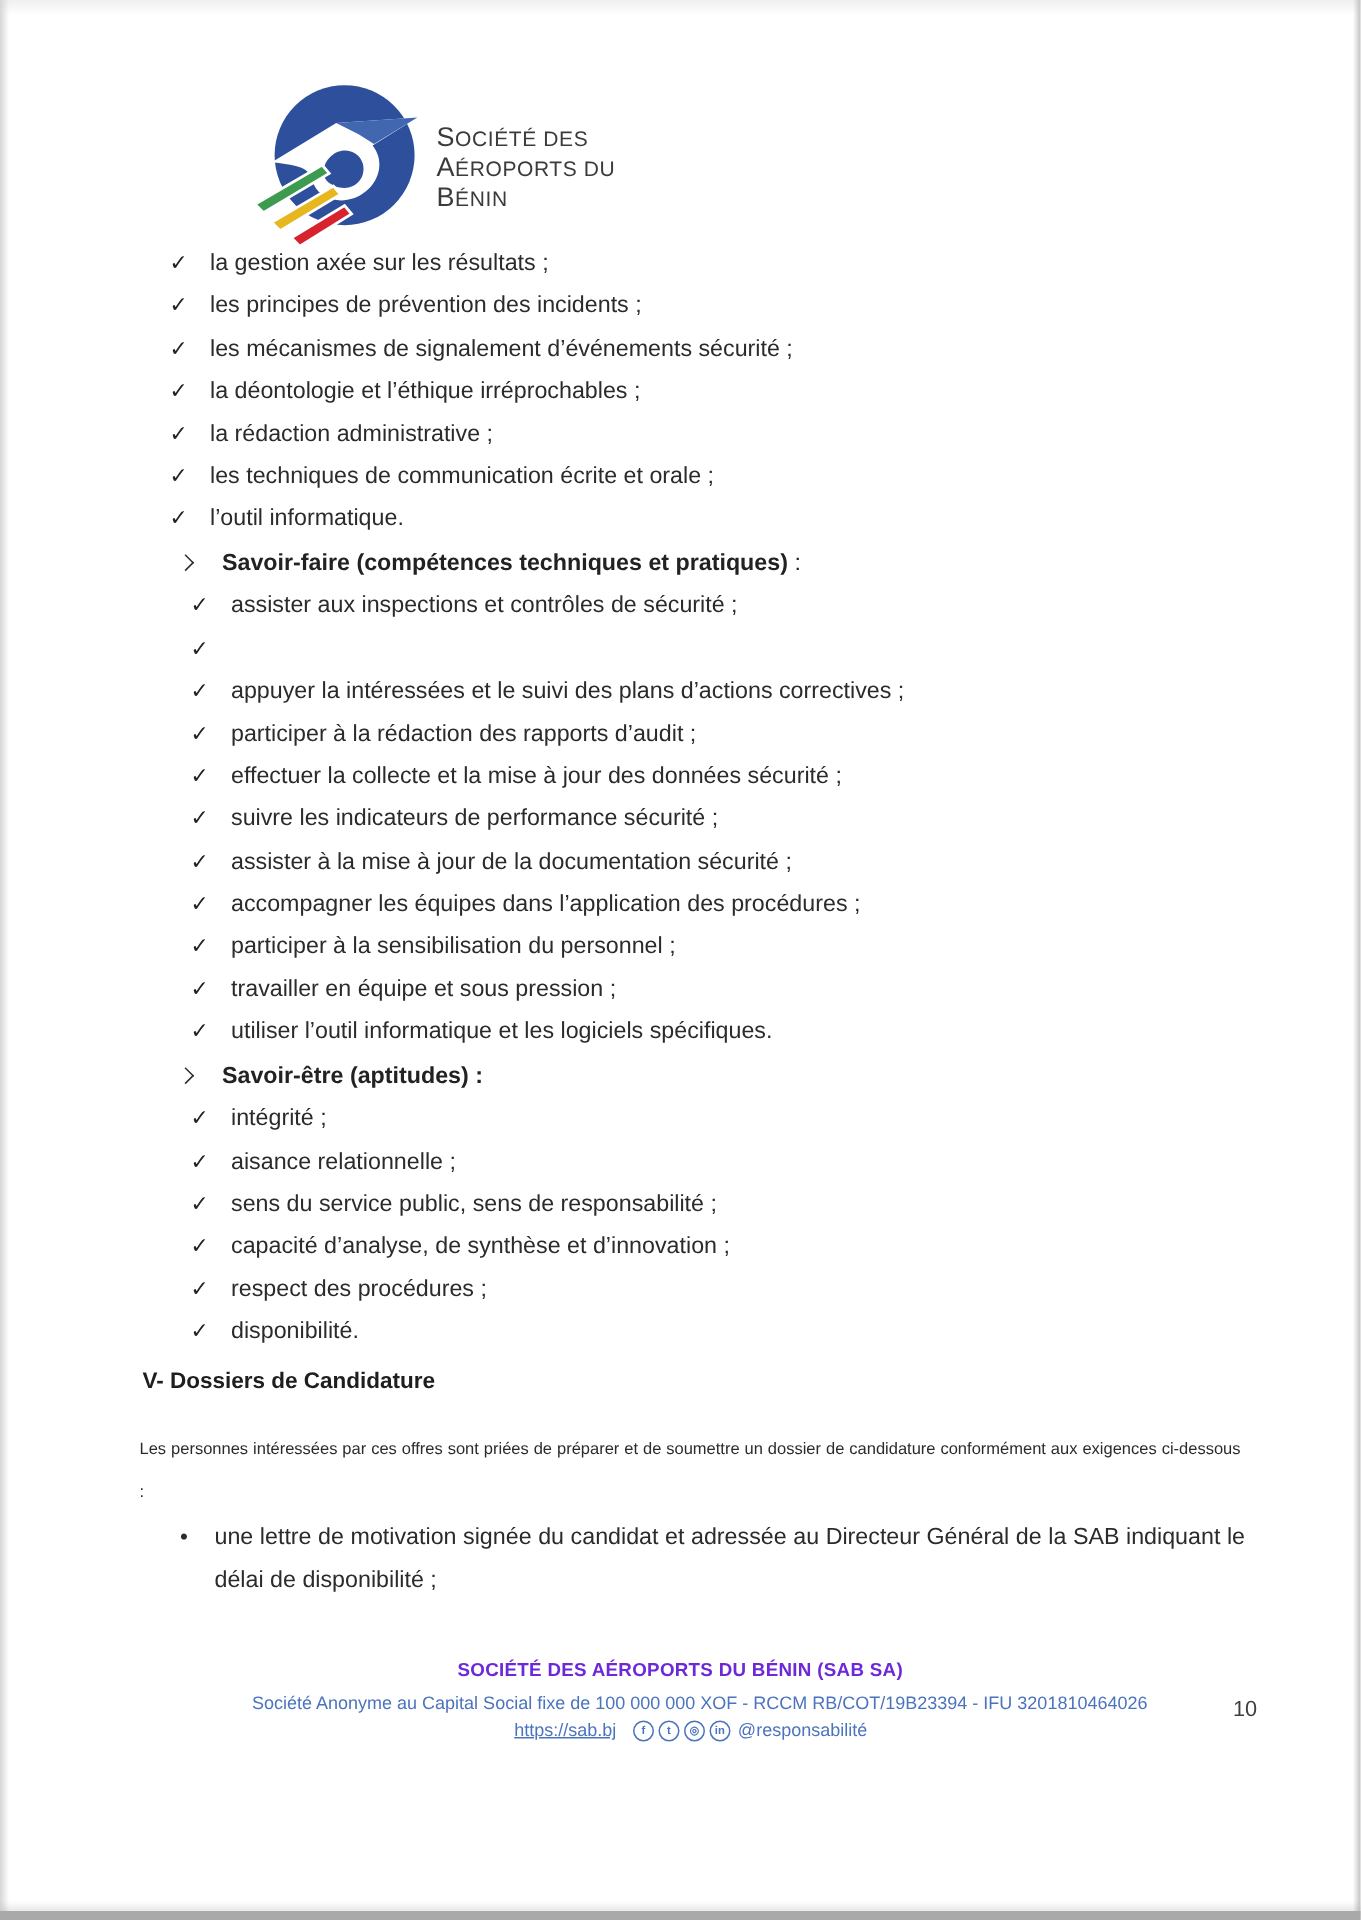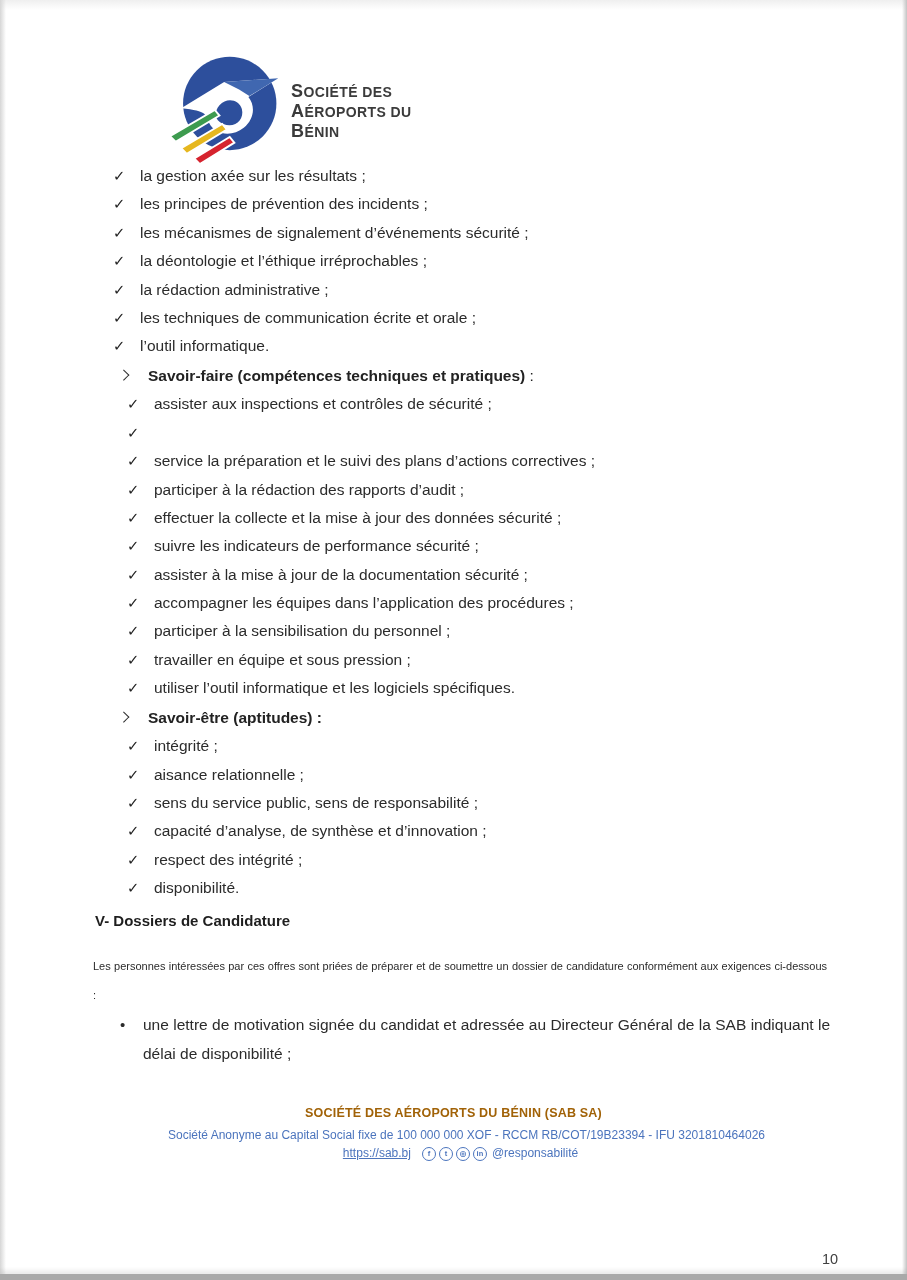--- a/index.html
+++ b/index.html
@@ -14,21 +14,21 @@
   .edge-right{position:absolute;right:0;top:0;bottom:0;width:5px;
     background:linear-gradient(to left,#c3c3c3,rgba(255,255,255,0));}
   .edge-top{position:absolute;left:0;right:0;top:0;height:10px;
     background:linear-gradient(to bottom,#efefef,rgba(255,255,255,0));}
   .edge-bottom{position:absolute;left:0;right:0;bottom:0;height:6px;background:#a9a9a9;
     box-shadow:0 -3px 5px rgba(0,0,0,.10);}
 
   
   .logo-block{position:absolute;left:166px;top:54px;display:flex;align-items:flex-start;}
   .logo-svg{width:120px;height:112px;display:block;}
-  .logo-text{margin-left:5px;padding-top:28px;font-weight:700;color:#3b3b3b;
+  .logo-text{margin-left:5px;padding-top:28px;font-weight:400;color:#3b3b3b;
     font-size:14px;line-height:19px;letter-spacing:.4px;}
   .logo-line::first-letter{font-size:18px;}
 
   
   .content{position:absolute;left:0;top:168px;width:907px;}
   ul{list-style:none;margin:0;padding:0;}
   .check-list.lvl1{margin-left:113px;}
   .check-list.lvl2{margin-left:127px;}
   .check-item{display:flex;align-items:flex-start;margin-bottom:12.4px;
     font-size:15.5px;line-height:16px;}
@@ -47,29 +47,29 @@
   .intro-par{margin:22px 80px 0 93px;width:734px;font-size:11px;line-height:28.5px;
     text-align:justify;}
   .bullet-list{margin-top:2px;}
   .bullet-item{display:flex;align-items:flex-start;margin-left:120px;width:710px;
     font-size:15.5px;line-height:28.5px;}
   .bullet-mark{flex:none;width:23px;font-size:15px;}
   .bullet-text{flex:1;text-align:justify;}
 
   
   .page-footer{position:absolute;left:0;right:0;top:1106px;text-align:center;}
-  .f-line1{font-size:12.5px;font-weight:700;color:#a16207;letter-spacing:.2px;margin-bottom:6px;}
+  .f-line1{font-size:12.5px;font-weight:700;color:#6d28d9;letter-spacing:.2px;margin-bottom:6px;}
   .f-line{font-size:12px;line-height:18.5px;color:#4b74bd;padding-left:26px;}
   .f-social{margin-top:1px;display:flex;justify-content:center;align-items:center;gap:5px;
     font-size:12px;color:#4b74bd;}
   .site-link{color:#4b74bd;text-decoration:underline;margin-right:6px;cursor:pointer;margin-left:14px;}
   .sicon{display:inline-flex;align-items:center;justify-content:center;
     width:12px;height:12px;border:1px solid #4b74bd;border-radius:50%;
     font-size:7.5px;font-weight:700;color:#4b74bd;font-style:normal;}
-  .page-number{position:absolute;left:822px;top:1251px;font-size:14.5px;color:#3f3f3f;}
+  .page-number{position:absolute;left:822px;top:1132px;font-size:14.5px;color:#3f3f3f;}
 </style>
 </head>
 <body>
 
 <div class="edge-top"></div>
 <div class="edge-left"></div>
 <div class="edge-right"></div>
 <div class="edge-bottom"></div>
 
 <header class="logo-block">
@@ -144,21 +144,21 @@
         <span class="check-mark">✓</span>
         <span class="item-text">assister aux inspections et contrôles de sécurité ;</span>
       </li>
 
       <li class="check-item">
         <span class="check-mark">✓</span>
       </li>
 
       <li class="check-item">
         <span class="check-mark">✓</span>
-        <span class="item-text">service la préparation et le suivi des plans d’actions correctives ;</span>
+        <span class="item-text">appuyer la intéressées et le suivi des plans d’actions correctives ;</span>
       </li>
 
       <li class="check-item">
         <span class="check-mark">✓</span>
         <span class="item-text">participer à la rédaction des rapports d’audit ;</span>
       </li>
 
       <li class="check-item">
         <span class="check-mark">✓</span>
         <span class="item-text">effectuer la collecte et la mise à jour des données sécurité ;</span>
@@ -219,21 +219,21 @@
         <span class="item-text">sens du service public, sens de responsabilité ;</span>
       </li>
 
       <li class="check-item">
         <span class="check-mark">✓</span>
         <span class="item-text">capacité d’analyse, de synthèse et d’innovation ;</span>
       </li>
 
       <li class="check-item">
         <span class="check-mark">✓</span>
-        <span class="item-text">respect des intégrité ;</span>
+        <span class="item-text">respect des procédures ;</span>
       </li>
 
       <li class="check-item">
         <span class="check-mark">✓</span>
         <span class="item-text">disponibilité.</span>
       </li>
     </ul>
 
   <h2 class="section-title">V- Dossiers de Candidature</h2>
 

